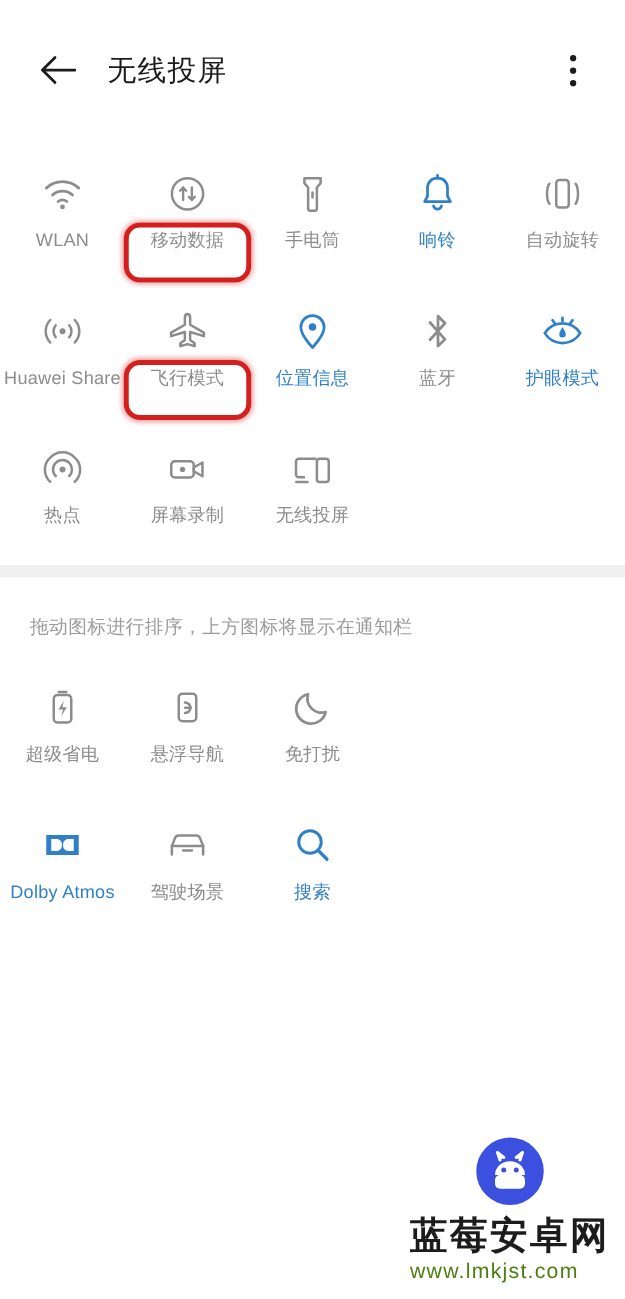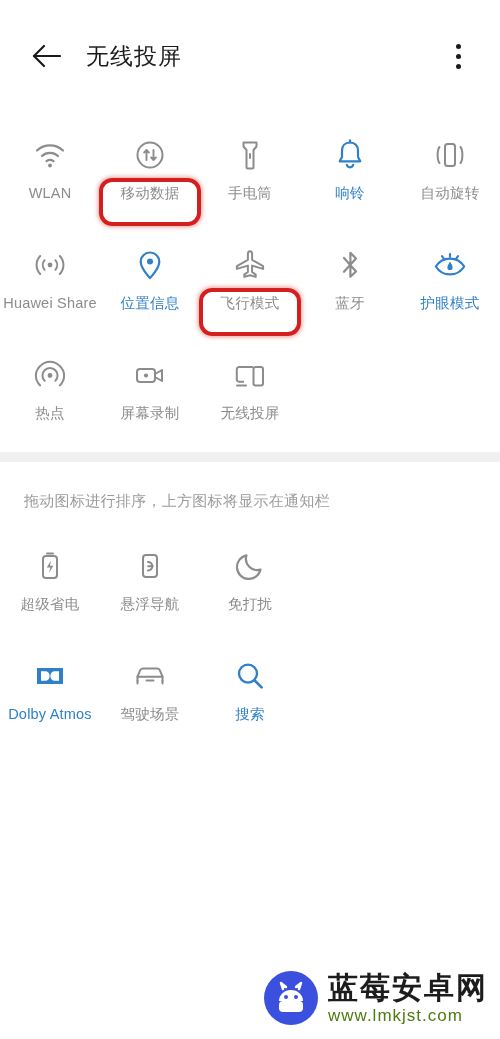--- a/index.html
+++ b/index.html
@@ -121,20 +121,21 @@
   .cell.empty{ cursor:default; }
 
   
   .watermark{
     position:absolute;
     right:12px;
     bottom:14px;
     display:flex;
     align-items:center;
     gap:10px;
+    flex-direction:column;
   }
   .wm-logo{
     width:54px;height:54px;border-radius:50%;
     background:#3c50e0;
     display:flex;align-items:center;justify-content:center;
     flex:0 0 auto;
   }
   .wm-text{ display:flex;flex-direction:column;line-height:1; }
   .wm-title{
     font-size:30px;
@@ -221,36 +222,36 @@
     <div class="cell off">
       <div class="ico">
         <svg width="34" height="34" viewBox="0 0 34 34" fill="none">
           <circle cx="17" cy="17" r="2.4" fill="#8c8c8c"></circle>
           <path d="M11.6 12.2a7.4 7.4 0 0 0 0 9.6M22.4 12.2a7.4 7.4 0 0 1 0 9.6" stroke="#8c8c8c" stroke-width="2" stroke-linecap="round"></path>
           <path d="M7.2 8a13 13 0 0 0 0 18M26.8 8a13 13 0 0 1 0 18" stroke="#8c8c8c" stroke-width="2" stroke-linecap="round"></path>
         </svg>
       </div>
       <div class="lbl">Huawei Share</div>
     </div>
+    <div class="cell off hl">
+      <div class="ico">
+        <svg width="34" height="34" viewBox="0 0 34 34" fill="none">
+          <path d="M17 3.2c1.4 0 2.1 1.3 2.1 3v5.6l11 6.3v2.8l-11-3.3v6.4l3.6 2.6v2.3L17 27.3l-5.7 1.6v-2.3l3.6-2.6v-6.4l-11 3.3v-2.8l11-6.3V6.2c0-1.7.7-3 2.1-3z" stroke="#8c8c8c" stroke-width="2" stroke-linejoin="round"></path>
+        </svg>
+      </div>
+      <div class="lbl">飞行模式</div>
+    </div>
     <div class="cell on">
       <div class="ico">
         <svg width="34" height="34" viewBox="0 0 34 34" fill="none">
           <path d="M17 4.5c-5.2 0-9.3 4.1-9.3 9.2 0 6.6 9.3 16.3 9.3 16.3s9.3-9.7 9.3-16.3c0-5.1-4.1-9.2-9.3-9.2z" stroke="#2f80c8" stroke-width="2.2" stroke-linejoin="round"></path>
           <circle cx="17" cy="13.6" r="3" fill="#2f80c8"></circle>
         </svg>
       </div>
       <div class="lbl">位置信息</div>
-    </div>
-    <div class="cell off hl">
-      <div class="ico">
-        <svg width="34" height="34" viewBox="0 0 34 34" fill="none">
-          <path d="M17 3.2c1.4 0 2.1 1.3 2.1 3v5.6l11 6.3v2.8l-11-3.3v6.4l3.6 2.6v2.3L17 27.3l-5.7 1.6v-2.3l3.6-2.6v-6.4l-11 3.3v-2.8l11-6.3V6.2c0-1.7.7-3 2.1-3z" stroke="#8c8c8c" stroke-width="2" stroke-linejoin="round"></path>
-        </svg>
-      </div>
-      <div class="lbl">飞行模式</div>
     </div>
     <div class="cell off">
       <div class="ico">
         <svg width="34" height="34" viewBox="0 0 34 34" fill="none">
           <path d="M11 10l12 13.5-5.6 5.3V4.8L23 10.6 11 23.8" stroke="#8c8c8c" stroke-width="2.2" stroke-linejoin="round" stroke-linecap="round"></path>
         </svg>
       </div>
       <div class="lbl">蓝牙</div>
     </div>
     <div class="cell on">

